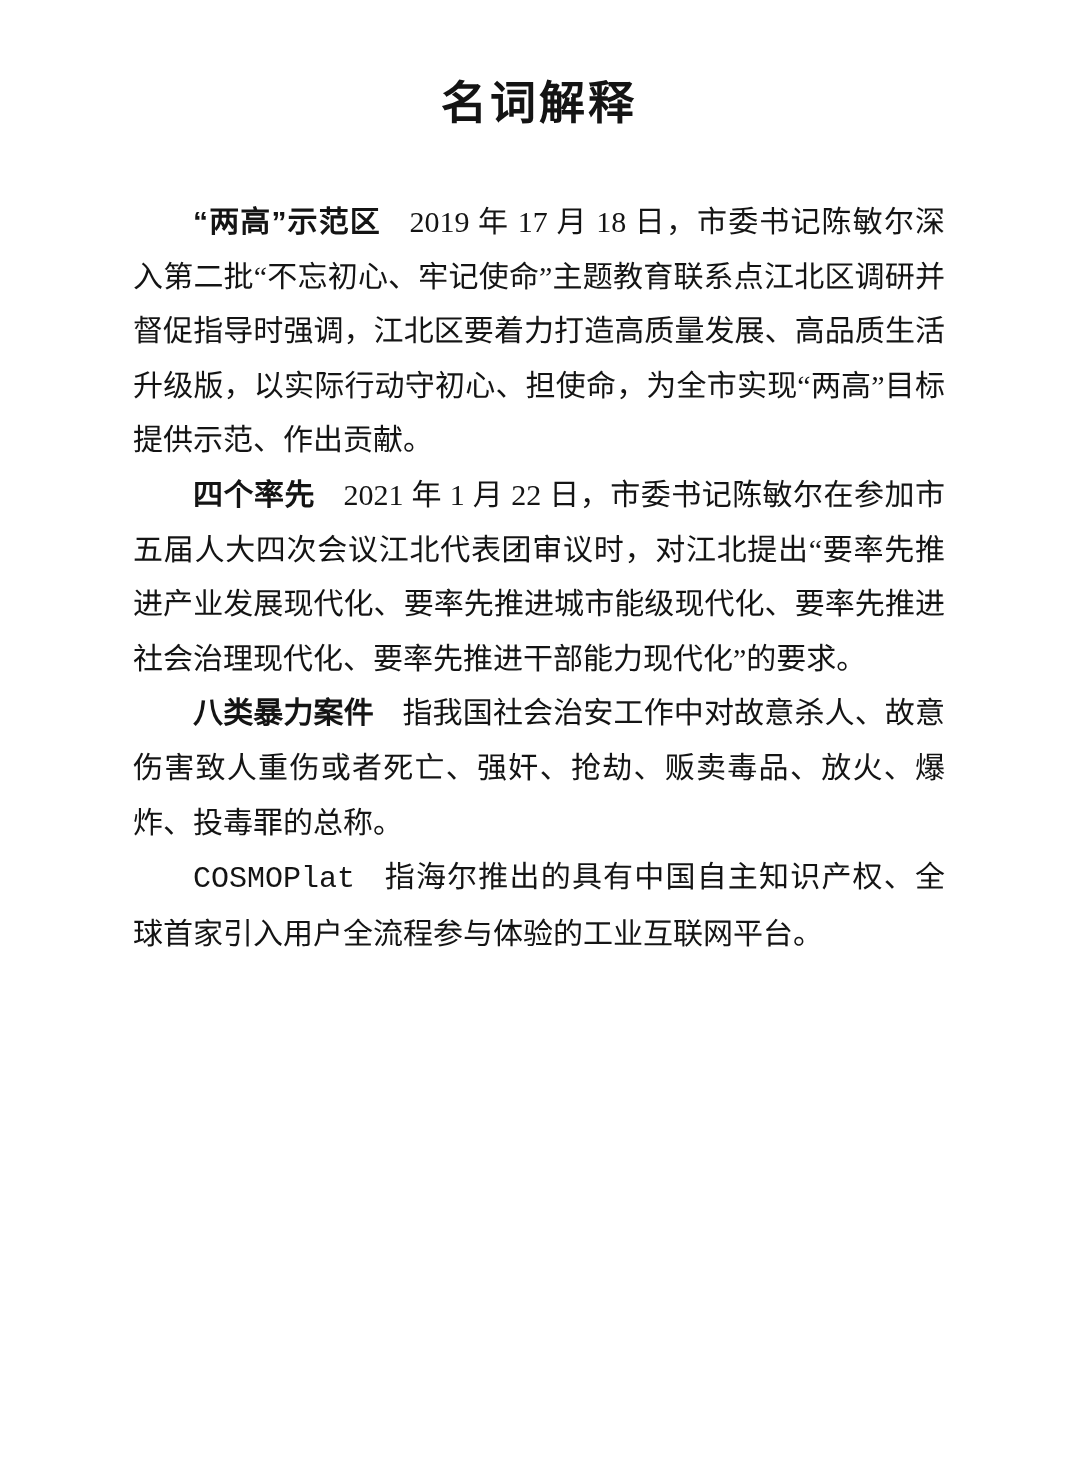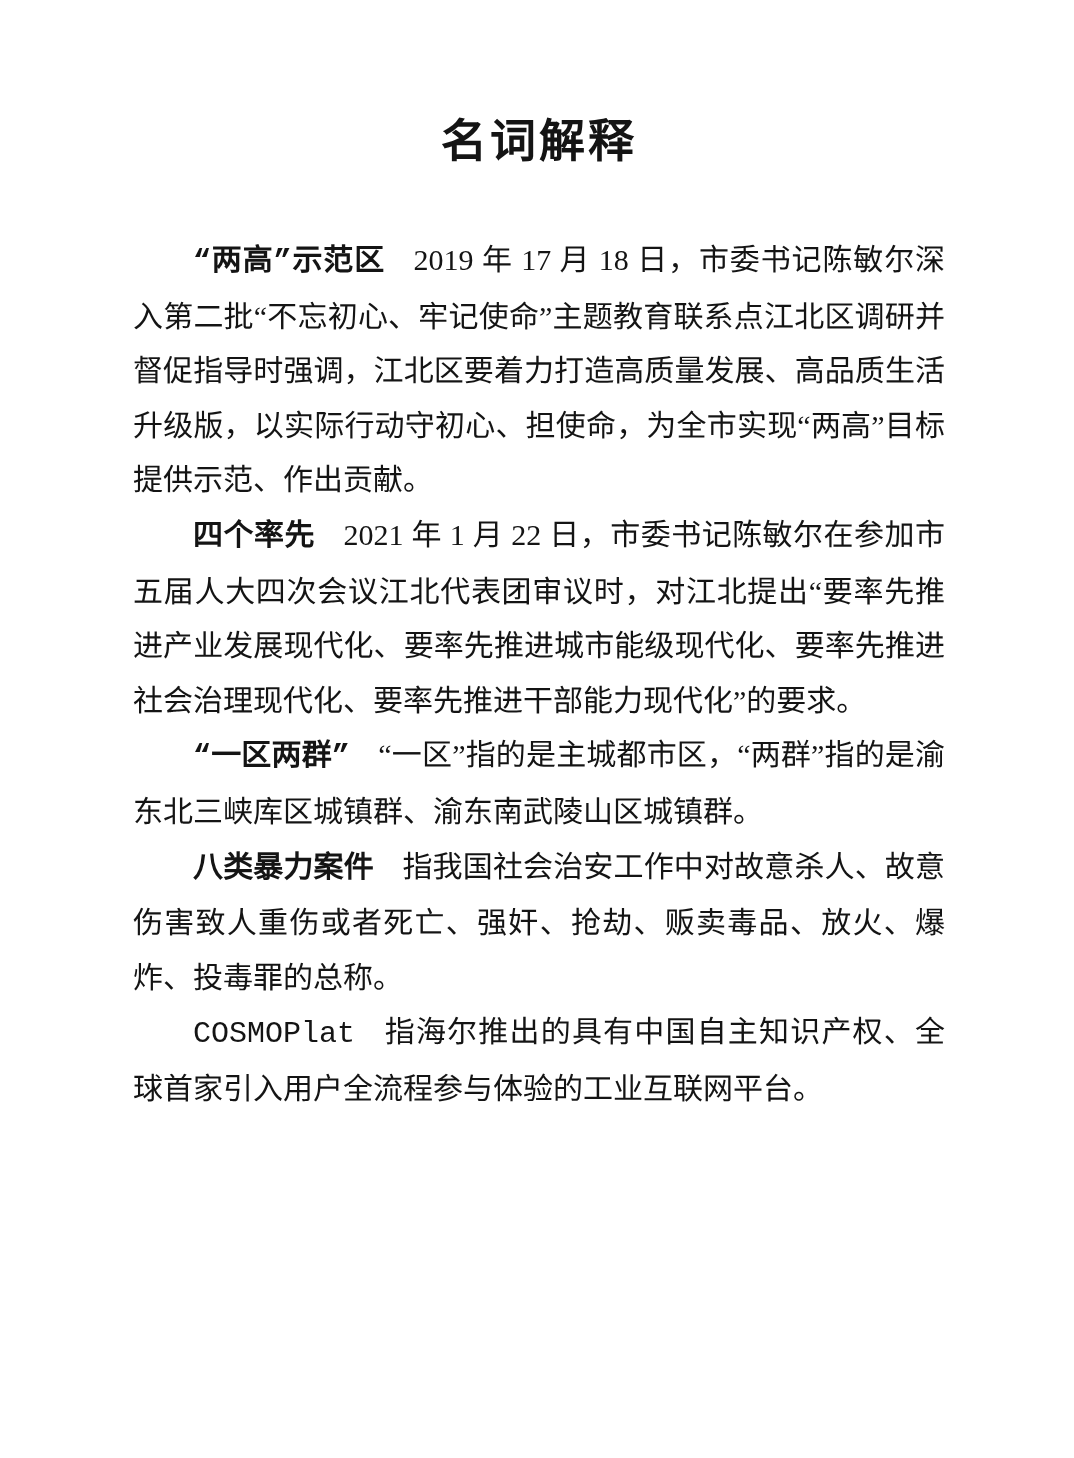--- a/index.html
+++ b/index.html
@@ -7,21 +7,21 @@
     padding: 0;
     background: #ffffff;
   }
   .page {
     position: relative;
     width: 1074px;
     height: 1302px;
     margin: 0 auto;
     background: #ffffff;
     box-sizing: border-box;
-    padding: 114px 129px 0 133px;
+    padding: 76px 129px 0 133px;
     color: #141414;
     font-family: "Liberation Serif", "DejaVu Serif", serif;
     overflow: hidden;
   }
   .doc-title {
     margin: 0;
     text-align: center;
     font-size: 46px;
     line-height: 55px;
     font-weight: bold;
@@ -33,21 +33,21 @@
     font-size: 30px;
     line-height: 54.6px;
     text-align: justify;
     text-justify: inter-character;
   }
   .entry {
     margin: 0;
     text-indent: 2em;
   }
   .term {
-    font-family: Liberation Mono, monospace;
+    font-family: Liberation Sans, sans-serif;
     font-weight: bold;
     margin-right: 0.95em;
   }
   .term.latin {
     font-family: Liberation Mono, monospace;
     font-weight: normal;
   }
   .page-number {
     position: absolute;
     top: 1334px;
@@ -63,21 +63,20 @@
 <body>
 
 <div class="page">
   <h1 class="doc-title">名词解释</h1>
 
   <div class="glossary-body">
   <p class="entry"><span class="term">“两高”示范区</span><span class="definition">2019 年 17 月 18 日，市委书记陈敏尔深入第二批“不忘初心、牢记使命”主题教育联系点江北区调研并督促指导时强调，江北区要着力打造高质量发展、高品质生活升级版，以实际行动守初心、担使命，为全市实现“两高”目标提供示范、作出贡献。</span></p>
 
   <p class="entry"><span class="term">四个率先</span><span class="definition">2021 年 1 月 22 日，市委书记陈敏尔在参加市五届人大四次会议江北代表团审议时，对江北提出“要率先推进产业发展现代化、要率先推进城市能级现代化、要率先推进社会治理现代化、要率先推进干部能力现代化”的要求。</span></p>
 
-  <p class="entry"><span class="term">“一区两群”</span><span class="definition">“一区”指的是主城都市区，“两群”指的是渝东北三峡库区城镇群、渝东南武陵山区城镇群。</span></p>
 
 
   <p class="entry"><span class="term">八类暴力案件</span><span class="definition">指我国社会治安工作中对故意杀人、故意伤害致人重伤或者死亡、强奸、抢劫、贩卖毒品、放火、爆炸、投毒罪的总称。</span></p>
 
   <p class="entry"><span class="term latin">COSMOPlat</span><span class="definition">指海尔推出的具有中国自主知识产权、全球首家引入用户全流程参与体验的工业互联网平台。</span></p>
 </div>
 
   <div class="page-number">— 31 —</div>
 </div>
 

